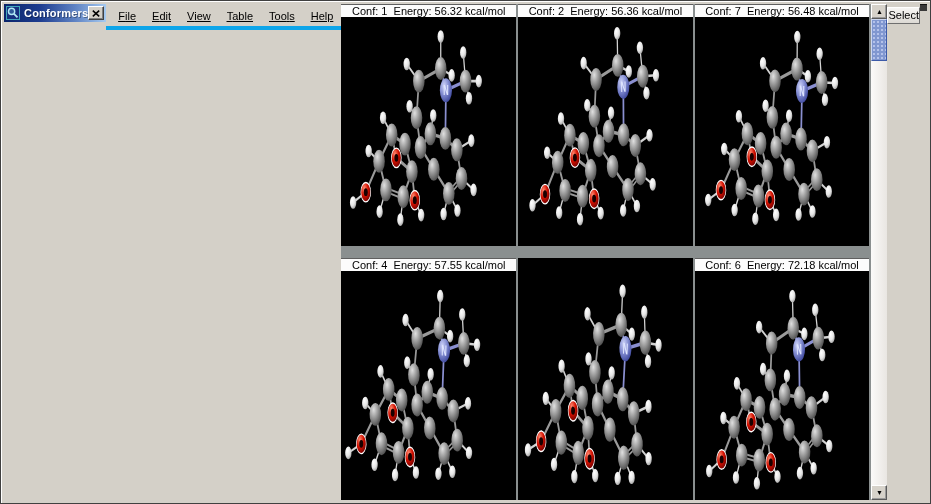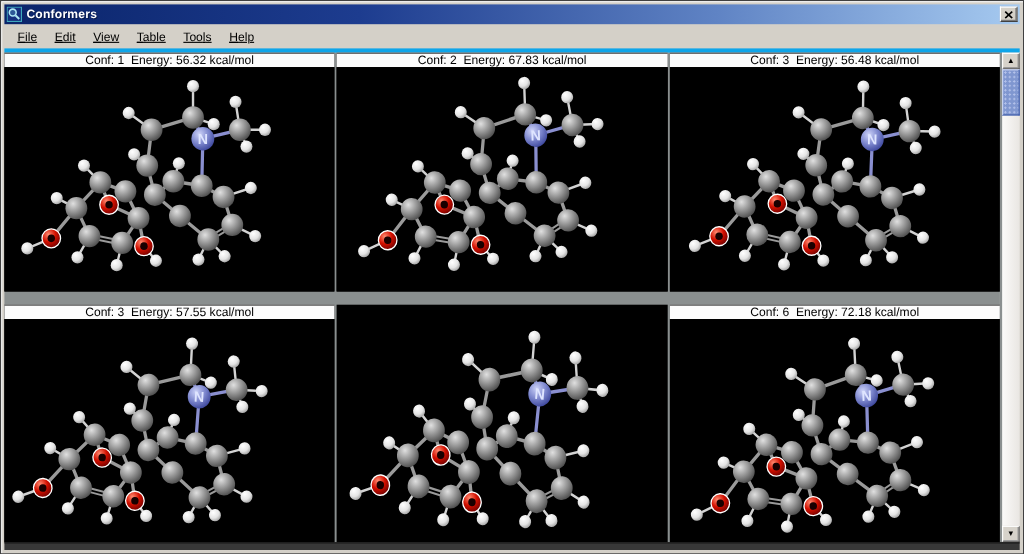--- a/index.html
+++ b/index.html
@@ -2,21 +2,21 @@
 <html><head>
 <meta charset="utf-8">
 <style>
   * { box-sizing: border-box; margin: 0; padding: 0; }
   html,body { background:#777; }
   body { font-family: "Liberation Sans", sans-serif; }
   .window {
     width: 931px; height: 504px;
     background: #d4d0c8;
     padding: 3px;
-    display: flex; flex-direction: column;
+    display: flex; flex-direction: row;
     border: 1px solid #404040;
     box-shadow: inset 1px 1px 0 #ffffff;
     overflow: hidden;
   }
   
   .titlebar {
     height: 18px; flex: 0 0 18px;
     background: linear-gradient(90deg, #0a246a 0%, #1d3c8f 35%, #5f83c4 70%, #a6caf0 100%);
     display: flex; align-items: center;
     padding: 1px 2px 1px 2px;
@@ -252,21 +252,21 @@
                 <circle cx="202" cy="167" r="5.5" fill="url(#gH)"></circle>
                 <circle cx="161" cy="131" r="10" fill="url(#gC)"></circle>
                 <circle cx="160" cy="84" r="5.5" fill="url(#gH)"></circle>
                 <circle cx="111" cy="109" r="10" fill="url(#gC)"></circle>
               </g>
             </svg>
         </div>
       </div>
 
       <div class="panel">
-        <div class="panel-label">Conf: 2  Energy: 67.83 kcal/mol</div>
+        <div class="panel-label">Conf: 2  Energy: 56.36 kcal/mol</div>
         <div class="viewport">
           <svg viewBox="0 0 303 200" preserveAspectRatio="none">
               <g transform="translate(151.5,100) rotate(-2) translate(-149.5,-100)">
                 <line x1="173" y1="15" x2="173" y2="43" stroke="#d2d2d2" stroke-width="2.2" stroke-linecap="round"></line>
                 <line x1="173" y1="43" x2="192" y2="49" stroke="#d2d2d2" stroke-width="2.2" stroke-linecap="round"></line>
                 <line x1="173" y1="43" x2="135" y2="54" stroke="#9a9a9a" stroke-width="3" stroke-linecap="round"></line>
                 <line x1="173" y1="43" x2="182" y2="62" stroke="#8a8fd0" stroke-width="3" stroke-linecap="round"></line>
                 <line x1="135" y1="54" x2="114" y2="39" stroke="#d2d2d2" stroke-width="2.2" stroke-linecap="round"></line>
                 <line x1="135" y1="54" x2="131" y2="86" stroke="#9a9a9a" stroke-width="3" stroke-linecap="round"></line>
                 <line x1="182" y1="62" x2="216" y2="54" stroke="#8a8fd0" stroke-width="3" stroke-linecap="round"></line>
@@ -348,21 +348,21 @@
                 <circle cx="202" cy="167" r="5.5" fill="url(#gH)"></circle>
                 <circle cx="161" cy="131" r="10" fill="url(#gC)"></circle>
                 <circle cx="160" cy="84" r="5.5" fill="url(#gH)"></circle>
                 <circle cx="111" cy="109" r="10" fill="url(#gC)"></circle>
               </g>
             </svg>
         </div>
       </div>
 
       <div class="panel">
-        <div class="panel-label">Conf: 3  Energy: 56.48 kcal/mol</div>
+        <div class="panel-label">Conf: 7  Energy: 56.48 kcal/mol</div>
         <div class="viewport">
           <svg viewBox="0 0 303 200" preserveAspectRatio="none">
               <g transform="translate(151.5,100) rotate(1) translate(-148.5,-98)">
                 <line x1="173" y1="15" x2="173" y2="43" stroke="#d2d2d2" stroke-width="2.2" stroke-linecap="round"></line>
                 <line x1="173" y1="43" x2="192" y2="49" stroke="#d2d2d2" stroke-width="2.2" stroke-linecap="round"></line>
                 <line x1="173" y1="43" x2="135" y2="54" stroke="#9a9a9a" stroke-width="3" stroke-linecap="round"></line>
                 <line x1="173" y1="43" x2="182" y2="62" stroke="#8a8fd0" stroke-width="3" stroke-linecap="round"></line>
                 <line x1="135" y1="54" x2="114" y2="39" stroke="#d2d2d2" stroke-width="2.2" stroke-linecap="round"></line>
                 <line x1="135" y1="54" x2="131" y2="86" stroke="#9a9a9a" stroke-width="3" stroke-linecap="round"></line>
                 <line x1="182" y1="62" x2="216" y2="54" stroke="#8a8fd0" stroke-width="3" stroke-linecap="round"></line>
@@ -444,21 +444,21 @@
                 <circle cx="202" cy="167" r="5.5" fill="url(#gH)"></circle>
                 <circle cx="161" cy="131" r="10" fill="url(#gC)"></circle>
                 <circle cx="160" cy="84" r="5.5" fill="url(#gH)"></circle>
                 <circle cx="111" cy="109" r="10" fill="url(#gC)"></circle>
               </g>
             </svg>
         </div>
       </div>
 
       <div class="panel">
-        <div class="panel-label">Conf: 3  Energy: 57.55 kcal/mol</div>
+        <div class="panel-label">Conf: 4  Energy: 57.55 kcal/mol</div>
         <div class="viewport">
           <svg viewBox="0 0 303 200" preserveAspectRatio="none">
               <g transform="translate(151.5,100) rotate(3) translate(-156.5,-94)">
                 <line x1="173" y1="15" x2="173" y2="43" stroke="#d2d2d2" stroke-width="2.2" stroke-linecap="round"></line>
                 <line x1="173" y1="43" x2="192" y2="49" stroke="#d2d2d2" stroke-width="2.2" stroke-linecap="round"></line>
                 <line x1="173" y1="43" x2="135" y2="54" stroke="#9a9a9a" stroke-width="3" stroke-linecap="round"></line>
                 <line x1="173" y1="43" x2="182" y2="62" stroke="#8a8fd0" stroke-width="3" stroke-linecap="round"></line>
                 <line x1="135" y1="54" x2="114" y2="39" stroke="#d2d2d2" stroke-width="2.2" stroke-linecap="round"></line>
                 <line x1="135" y1="54" x2="131" y2="86" stroke="#9a9a9a" stroke-width="3" stroke-linecap="round"></line>
                 <line x1="182" y1="62" x2="216" y2="54" stroke="#8a8fd0" stroke-width="3" stroke-linecap="round"></line>
@@ -740,15 +740,16 @@
     </div>
 
     <div class="vscroll">
       <div class="sb-btn"><span>▲</span></div>
       <div class="sb-thumb"></div>
       <div class="sb-track"></div>
       <div class="sb-btn"><span>▼</span></div>
     </div>
   </div>
 
+  <div class="select-bar">Select</div>
   <div class="bottom-strip"></div>
 
 </div>
 
 </body></html>

